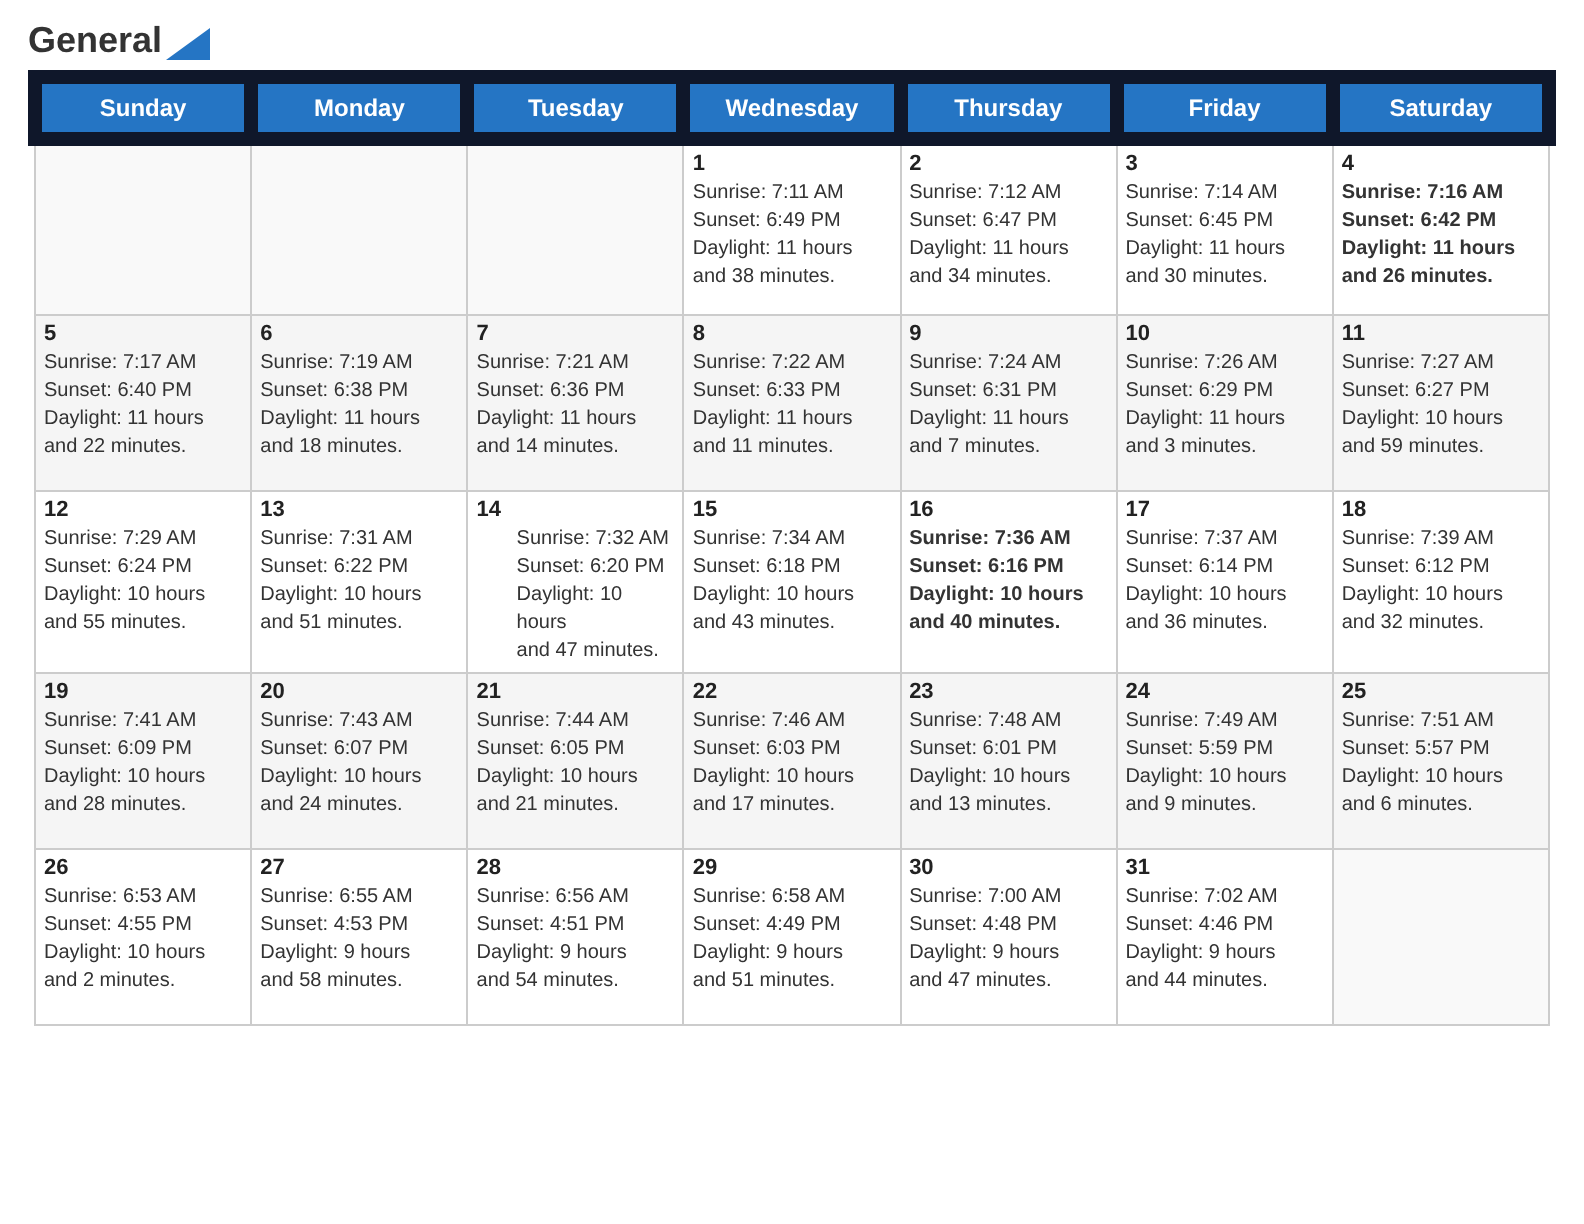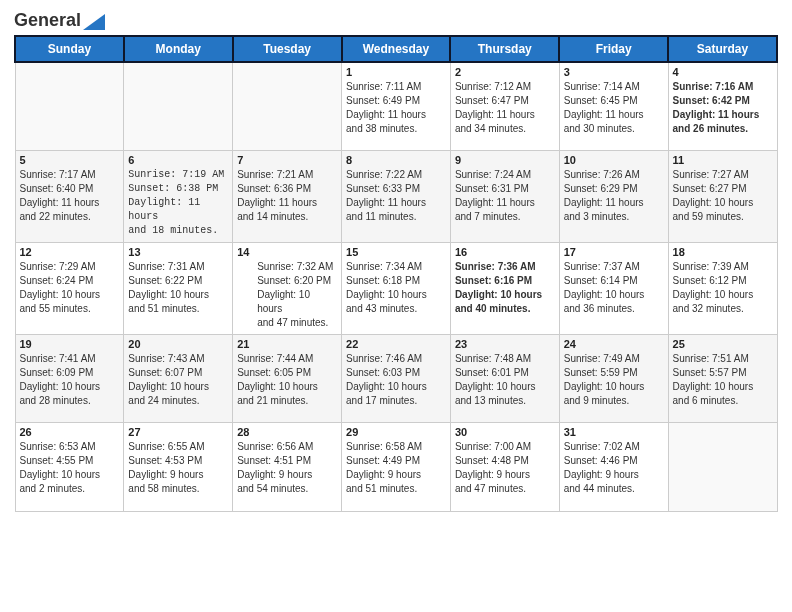--- a/index.html
+++ b/index.html
@@ -52,21 +52,21 @@
       width: 100%;
       table-layout: fixed;
     }
     .calendar thead tr th {
       background-color: #2575c4;
       color: #fff;
       font-size: 12px;
       font-weight: bold;
       text-align: center;
       padding: 5px 2px;
-      border: 2px solid #0f172a;
+      border: 7px solid #0f172a;
     }
     .calendar tbody tr td {
       border: 1px solid #ccc;
       vertical-align: top;
       padding: 3px 4px;
       font-size: 9.5px;
       color: #222;
       height: 88px;
       background: #fff;
     }
@@ -155,21 +155,21 @@
         <tr>
           <td>
             <span class="day-number">5</span>
             <div class="day-info" style="white-space: pre-line;">Sunrise: 7:17 AM
 Sunset: 6:40 PM
 Daylight: 11 hours
 and 22 minutes.</div>
           </td>
           <td>
             <span class="day-number">6</span>
-            <div class="day-info" style="white-space: pre-line; font-family: Liberation Mono, monospace;">Sunrise: 7:19 AM
+            <div class="day-info" style="white-space: pre-line;">Sunrise: 7:19 AM
 Sunset: 6:38 PM
 Daylight: 11 hours
 and 18 minutes.</div>
           </td>
           <td>
             <span class="day-number">7</span>
             <div class="day-info" style="white-space: pre-line;">Sunrise: 7:21 AM
 Sunset: 6:36 PM
 Daylight: 11 hours
 and 14 minutes.</div>

